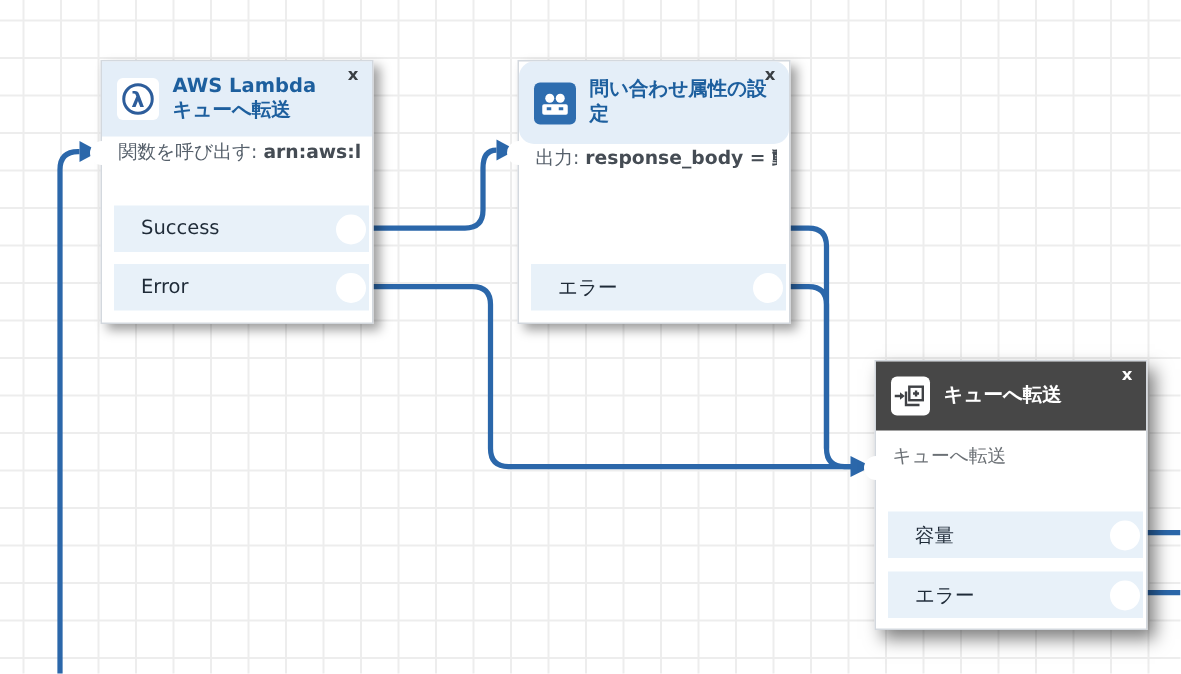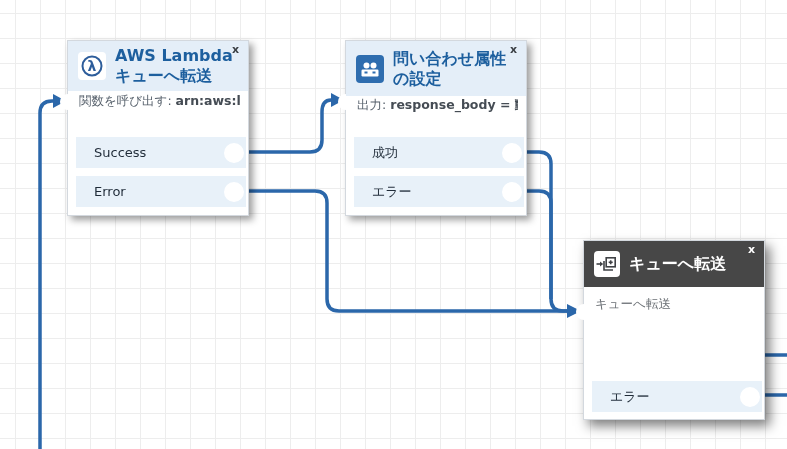--- a/index.html
+++ b/index.html
@@ -25,28 +25,28 @@
   #node1{left:67px;top:40px;width:180px;height:174px;}
   #node2{left:345px;top:40px;width:180px;height:174px;}
   #node3{left:583px;top:240px;width:180px;height:178px;box-shadow:5px 6px 11px rgba(0,0,0,.5);}
   .hdr{
     position:absolute;left:0;right:0;top:0;
     display:flex;align-items:center;gap:9px;padding:0 10px;box-sizing:border-box;
   }
   .hdr--light{background:#e4eef8;}
   .hdr--dark{background:#474747;}
   #node1 .hdr{height:50px;}
-  #node2 .hdr{height:55px;}
+  #node2 .hdr{height:55px;border-radius:10px;}
   #node3 .hdr{height:46px;}
   .icon-box{width:28px;height:28px;border-radius:4px;flex:0 0 auto;display:flex;align-items:center;justify-content:center;}
   .icon-box--white{background:#fff;}
   .icon-box--blue{background:#2e6daf;}
   #node3 .icon-box{width:26px;height:26px;}
   .title{
-    font-size:16px;font-weight:700;color:#1d5f9e;line-height:1.25;
+    font-size:13px;font-weight:700;color:#1d5f9e;line-height:1.25;
     max-width:124px;word-break:break-all;
   }
   .title--dark{color:#ffffff;max-width:118px;}
   .close{
     position:absolute;top:3px;right:9px;z-index:3;
     font-size:11px;font-weight:700;color:#3a3f44;cursor:pointer;line-height:1;
   }
   .close--dark{color:#ffffff;}
   .body-line{
     position:absolute;left:11px;right:8px;font-size:12.5px;color:#56606b;
@@ -136,24 +136,20 @@
           <rect x="8.5" y="16.5" width="3" height="2" fill="#2e6daf"></rect>
           <rect x="16.5" y="16.5" width="3" height="2" fill="#2e6daf"></rect>
         </svg>
       </span>
       <span class="title">問い合わせ属性の設定</span>
     </div>
     <span class="close">x</span>
     <div class="body-line">
       <span>出力:</span><b>response_body = 動的...</b>
     </div>
-    <div class="row row1">
-      <span>成功</span>
-      <span class="port-out"></span>
-    </div>
     <div class="row row2">
       <span>エラー</span>
       <span class="port-out"></span>
     </div>
   </div>
 
   <div class="node" id="node3">
     <div class="port-in"></div>
     <div class="hdr hdr--dark">
       <span class="icon-box icon-box--white">
@@ -169,19 +165,23 @@
           </g>
           <polygon points="6,10.5 6,15.5 9.2,13" fill="#3f4145"></polygon>
         </svg>
       </span>
       <span class="title title--dark">キューへ転送</span>
     </div>
     <span class="close close--dark">x</span>
     <div class="body-line">
       <span>キューへ転送</span>
     </div>
+    <div class="row row1">
+      <span>容量</span>
+      <span class="port-out"></span>
+    </div>
     <div class="row row2">
       <span>エラー</span>
       <span class="port-out"></span>
     </div>
   </div>
 
 </div>
 
 </body></html>

